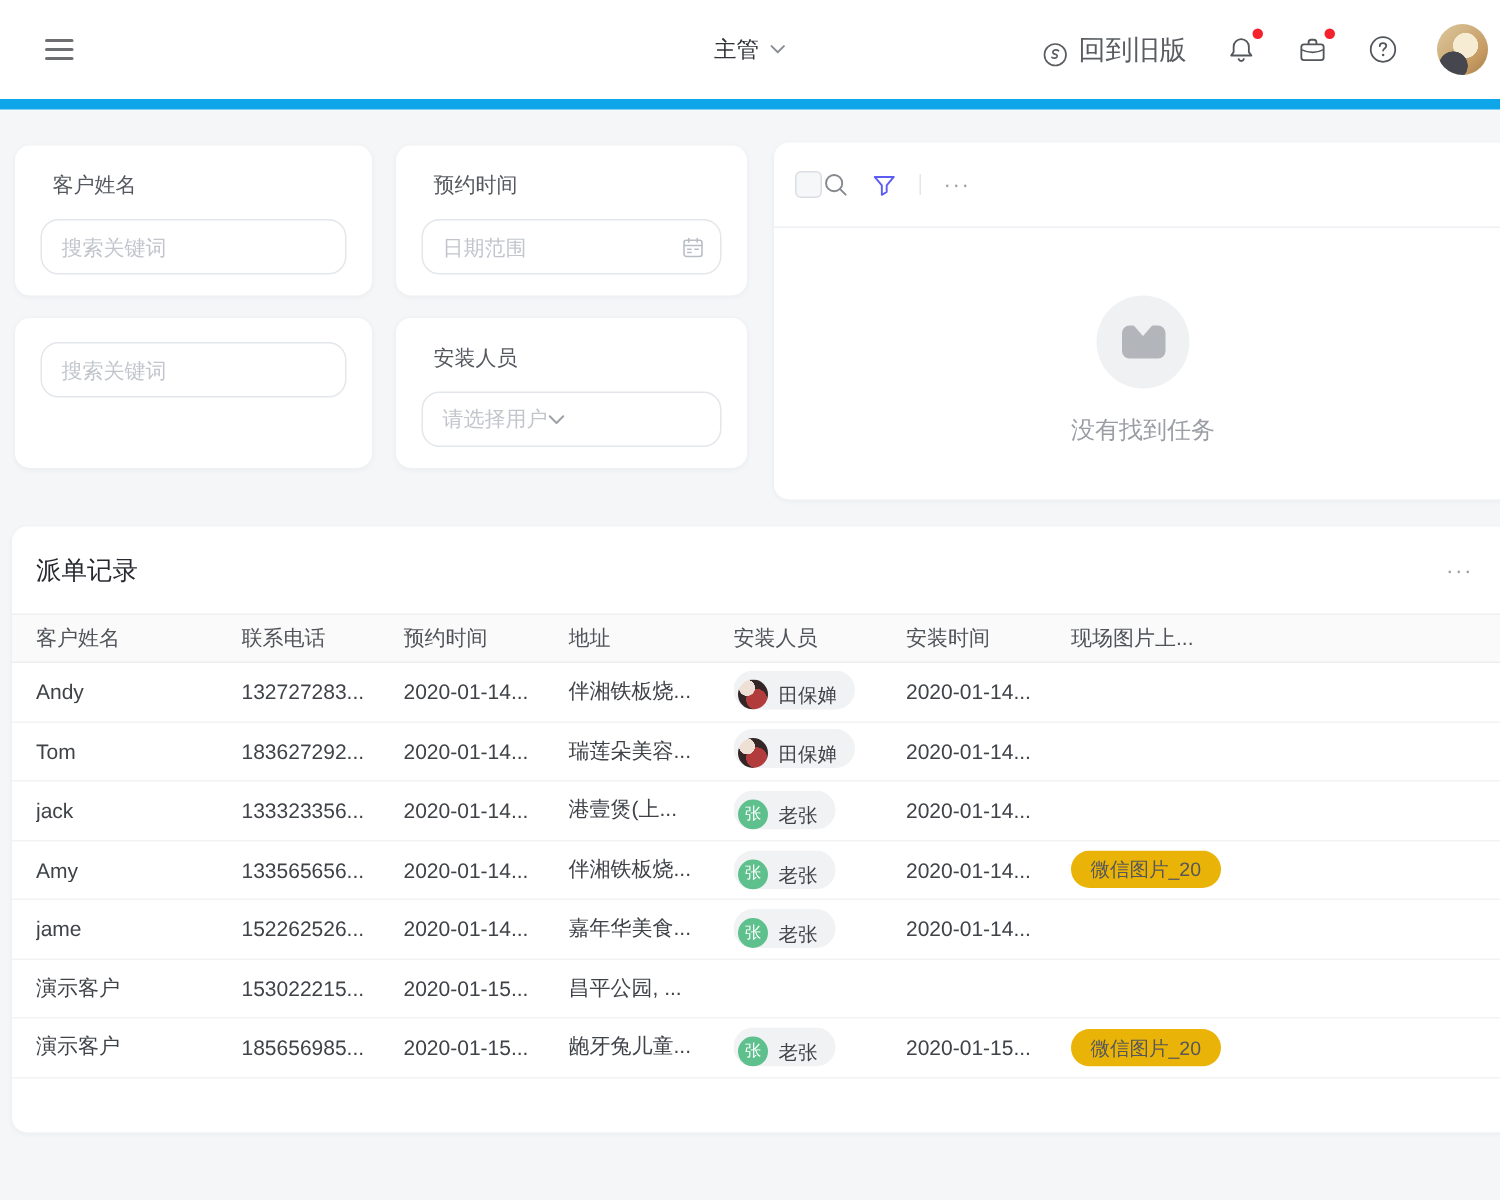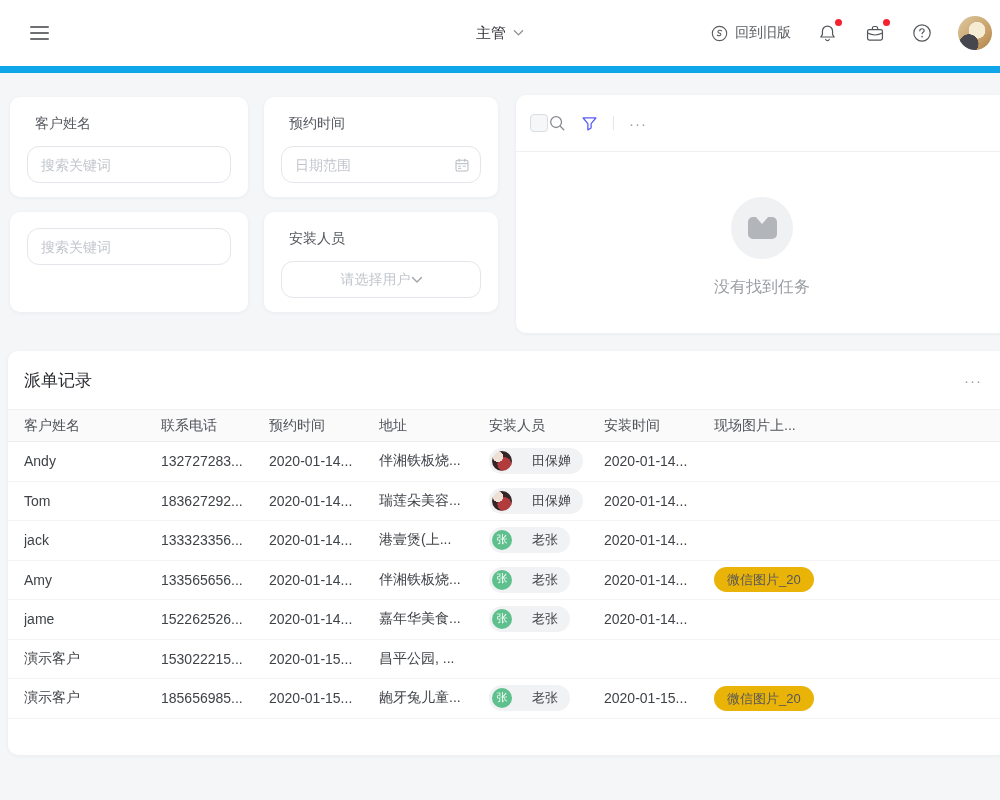--- a/index.html
+++ b/index.html
@@ -8,21 +8,21 @@
     background:#f5f6f8;
     font-family:"Liberation Sans","DejaVu Sans",sans-serif;
     -webkit-font-smoothing:antialiased;
   }
   
   .topbar{position:absolute;left:0;top:0;width:1000px;height:66px;background:#fff;border-bottom:7px solid #0ea5e9;z-index:5;}
   .hamburger{position:absolute;left:30px;top:26px;width:19px;height:14px;display:flex;flex-direction:column;justify-content:space-between;cursor:pointer;}
   .hamburger i{display:block;height:2px;background:#6d6f73;border-radius:1px;}
   .role{position:absolute;left:50%;top:0;height:66px;transform:translateX(-50%);display:flex;align-items:center;gap:7px;font-size:15px;color:#303238;cursor:pointer;}
   .topbar-right{position:absolute;right:6px;top:0;height:66px;display:flex;align-items:center;gap:26px;}
-  .back-old{display:flex;align-items:flex-end;gap:7px;font-size:14px;color:#595c61;cursor:pointer;}
+  .back-old{display:flex;align-items:flex-end;gap:7px;font-size:18px;color:#595c61;cursor:pointer;}
   .icon-wrap{position:relative;display:flex;align-items:center;cursor:pointer;}
   .dot{position:absolute;top:-4px;right:-4px;width:7px;height:7px;border-radius:50%;background:var(--red,#f5222d);}
   .avatar-top{width:34px;height:34px;border-radius:50%;margin-right:2px;cursor:pointer;
     background:
       radial-gradient(circle at 32% 82%, #46464e 0 26%, rgba(70,70,78,0) 27%),
       radial-gradient(circle at 56% 42%, #f6ecd4 0 30%, rgba(246,236,212,0) 31%),
       linear-gradient(135deg,#dcc89e 0%,#c69c63 70%,#a87e49 100%);
   }
   
   .card{position:absolute;background:#fff;border-radius:10px;box-shadow:0 1px 4px rgba(25,35,60,.05);}
@@ -33,21 +33,21 @@
   .filter-inner{padding:16px 17px 0 17px;}
   .filter-label{font-size:14px;color:#55585e;margin:2px 0 13px 8px;}
   .filter-field{position:relative;}
   .filter-field input{
     width:100%;box-sizing:border-box;height:37px;border:1px solid #e3e6ea;border-radius:12px;
     padding:0 20px 0 13px;font-size:14px;color:#333;outline:none;background:#fff;font-family:inherit;
   }
   .filter-field input::placeholder{color:#c2c6cc;}
   .fake-select{
     box-sizing:border-box;height:37px;border:1px solid #e3e6ea;border-radius:12px;background:#fff;
-    display:flex;align-items:center;justify-content:center;padding:0 12px 0 13px;cursor:pointer;
+    display:flex;align-items:center;justify-content:flex-start;padding:0 12px 0 13px;cursor:pointer;
   }
   .fake-select .ph{font-size:14px;color:#c2c6cc;}
   .field-icon{position:absolute;right:11px;top:50%;transform:translateY(-50%);display:flex;pointer-events:none;}
   
   .panel{position:absolute;left:516px;top:95px;width:492px;height:238px;background:#fff;border-radius:10px;box-shadow:0 1px 4px rgba(25,35,60,.05);}
   .panel-head{height:56px;display:flex;align-items:center;padding:0 30px 0 14px;border-bottom:1px solid #eef0f3;}
   .checkbox{width:16px;height:16px;border:1px solid #dadde2;border-radius:4px;background:#f6f7f9;flex:none;cursor:pointer;}
   .panel-title{margin-left:16px;font-size:16px;font-weight:500;color:#2c2e33;flex:1;}
   .panel-icons{display:flex;align-items:center;gap:15px;}
   .vdiv{width:1px;height:14px;background:#e4e6ea;}
@@ -66,21 +66,21 @@
   .thead .cell{color:#505359;}
   .trow{height:38.5px;display:flex;align-items:center;border-bottom:1px solid #f2f3f5;cursor:pointer;}
   .cell{flex:none;white-space:nowrap;overflow:hidden;font-size:14px;color:#3f4247;}
   .c0{width:137px;margin-left:16px;}
   .c1{width:108px;}
   .c2{width:110px;}
   .c3{width:110px;}
   .c4{width:115px;}
   .c5{width:110px;}
   .c6{flex:1;}
-  .installer-pill{display:inline-flex;align-items:center;gap:20px;height:26px;padding:0 12px 0 3px;background:#f1f2f4;border-radius:14px;font-size:13px;color:#3f4247;max-width:106px;box-sizing:border-box;font-family:Liberation Mono, monospace;}
+  .installer-pill{display:inline-flex;align-items:flex-end;gap:7px;height:26px;padding:0 12px 0 3px;background:#f1f2f4;border-radius:14px;font-size:13px;color:#3f4247;max-width:106px;box-sizing:border-box;}
   .mini-avatar{width:20px;height:20px;border-radius:50%;flex:none;display:flex;align-items:center;justify-content:center;font-size:11px;color:#fff;line-height:1;}
   .mini-avatar.green{background:var(--green,#5ec08c);}
   .mini-avatar.photo{
     background:
       radial-gradient(circle at 30% 28%, #efe0d6 0 26%, rgba(239,224,214,0) 27%),
       radial-gradient(circle at 62% 66%, #b23c3c 0 38%, rgba(178,60,60,0) 39%),
       #342626;}
   .img-pill{display:inline-block;height:25px;line-height:25px;padding:0 13px;background:#eab308;border-radius:13px;font-size:13px;color:#55575c;}
   svg{display:block;}
 </style>

